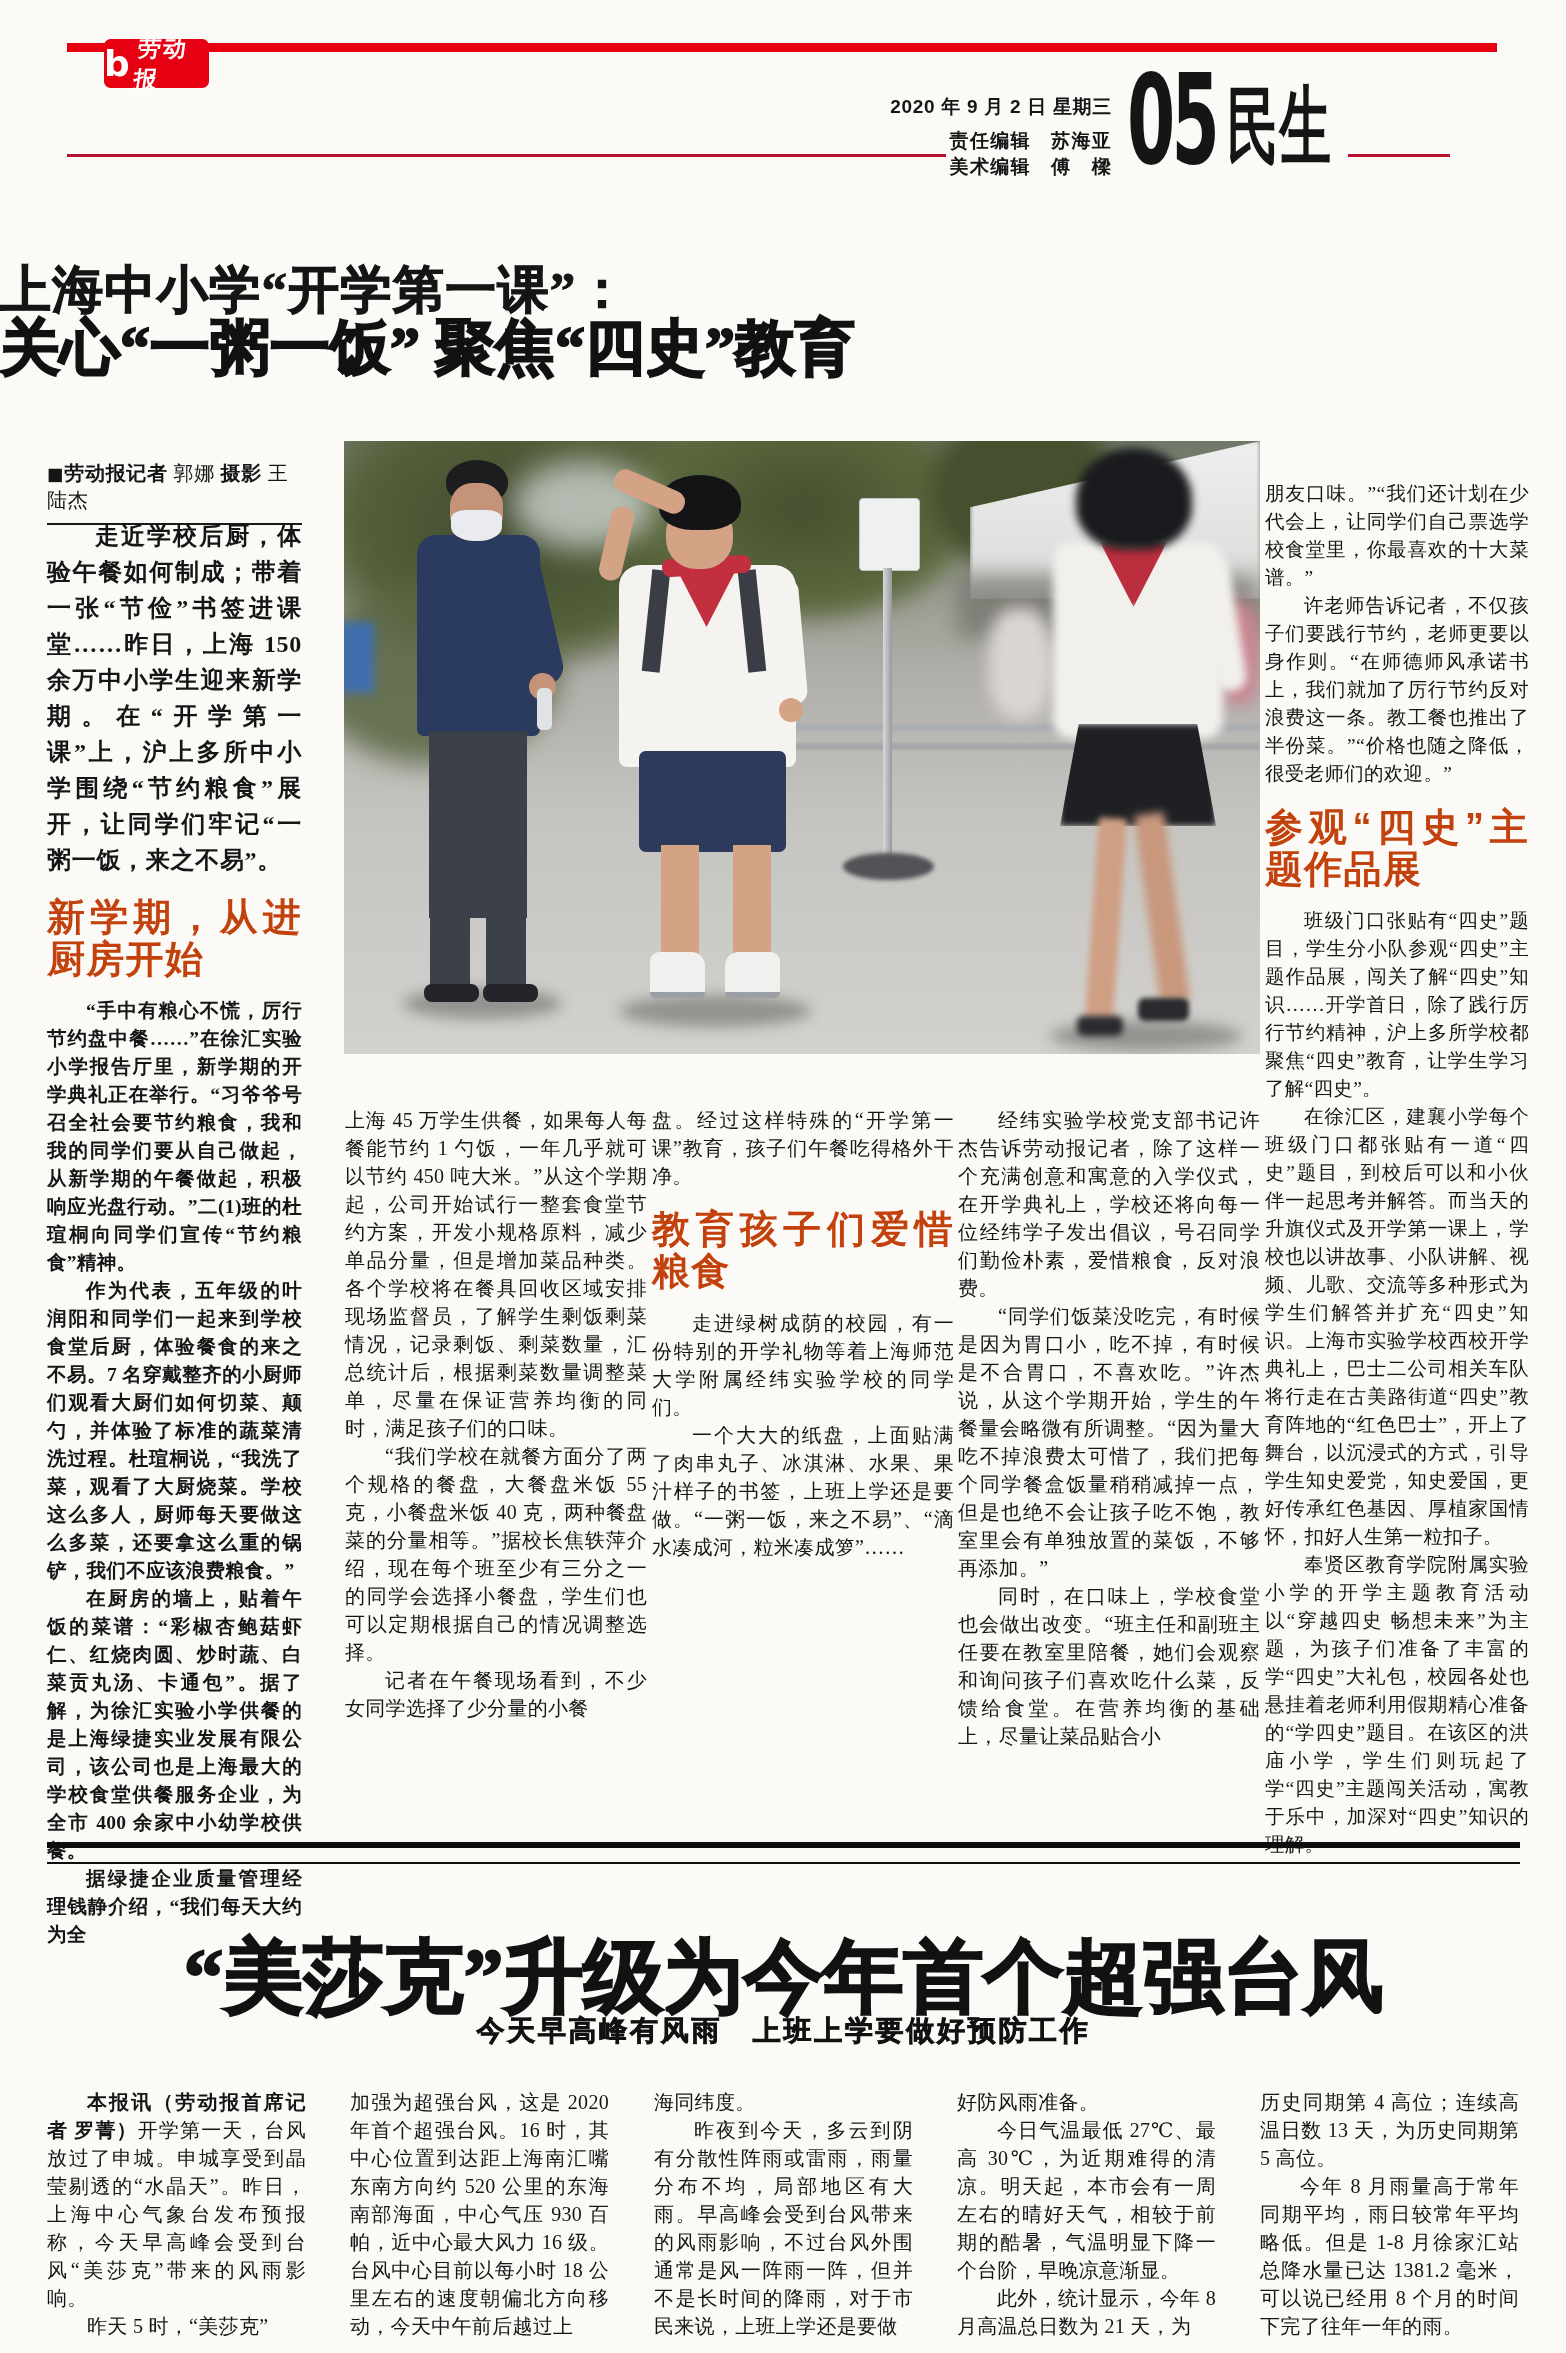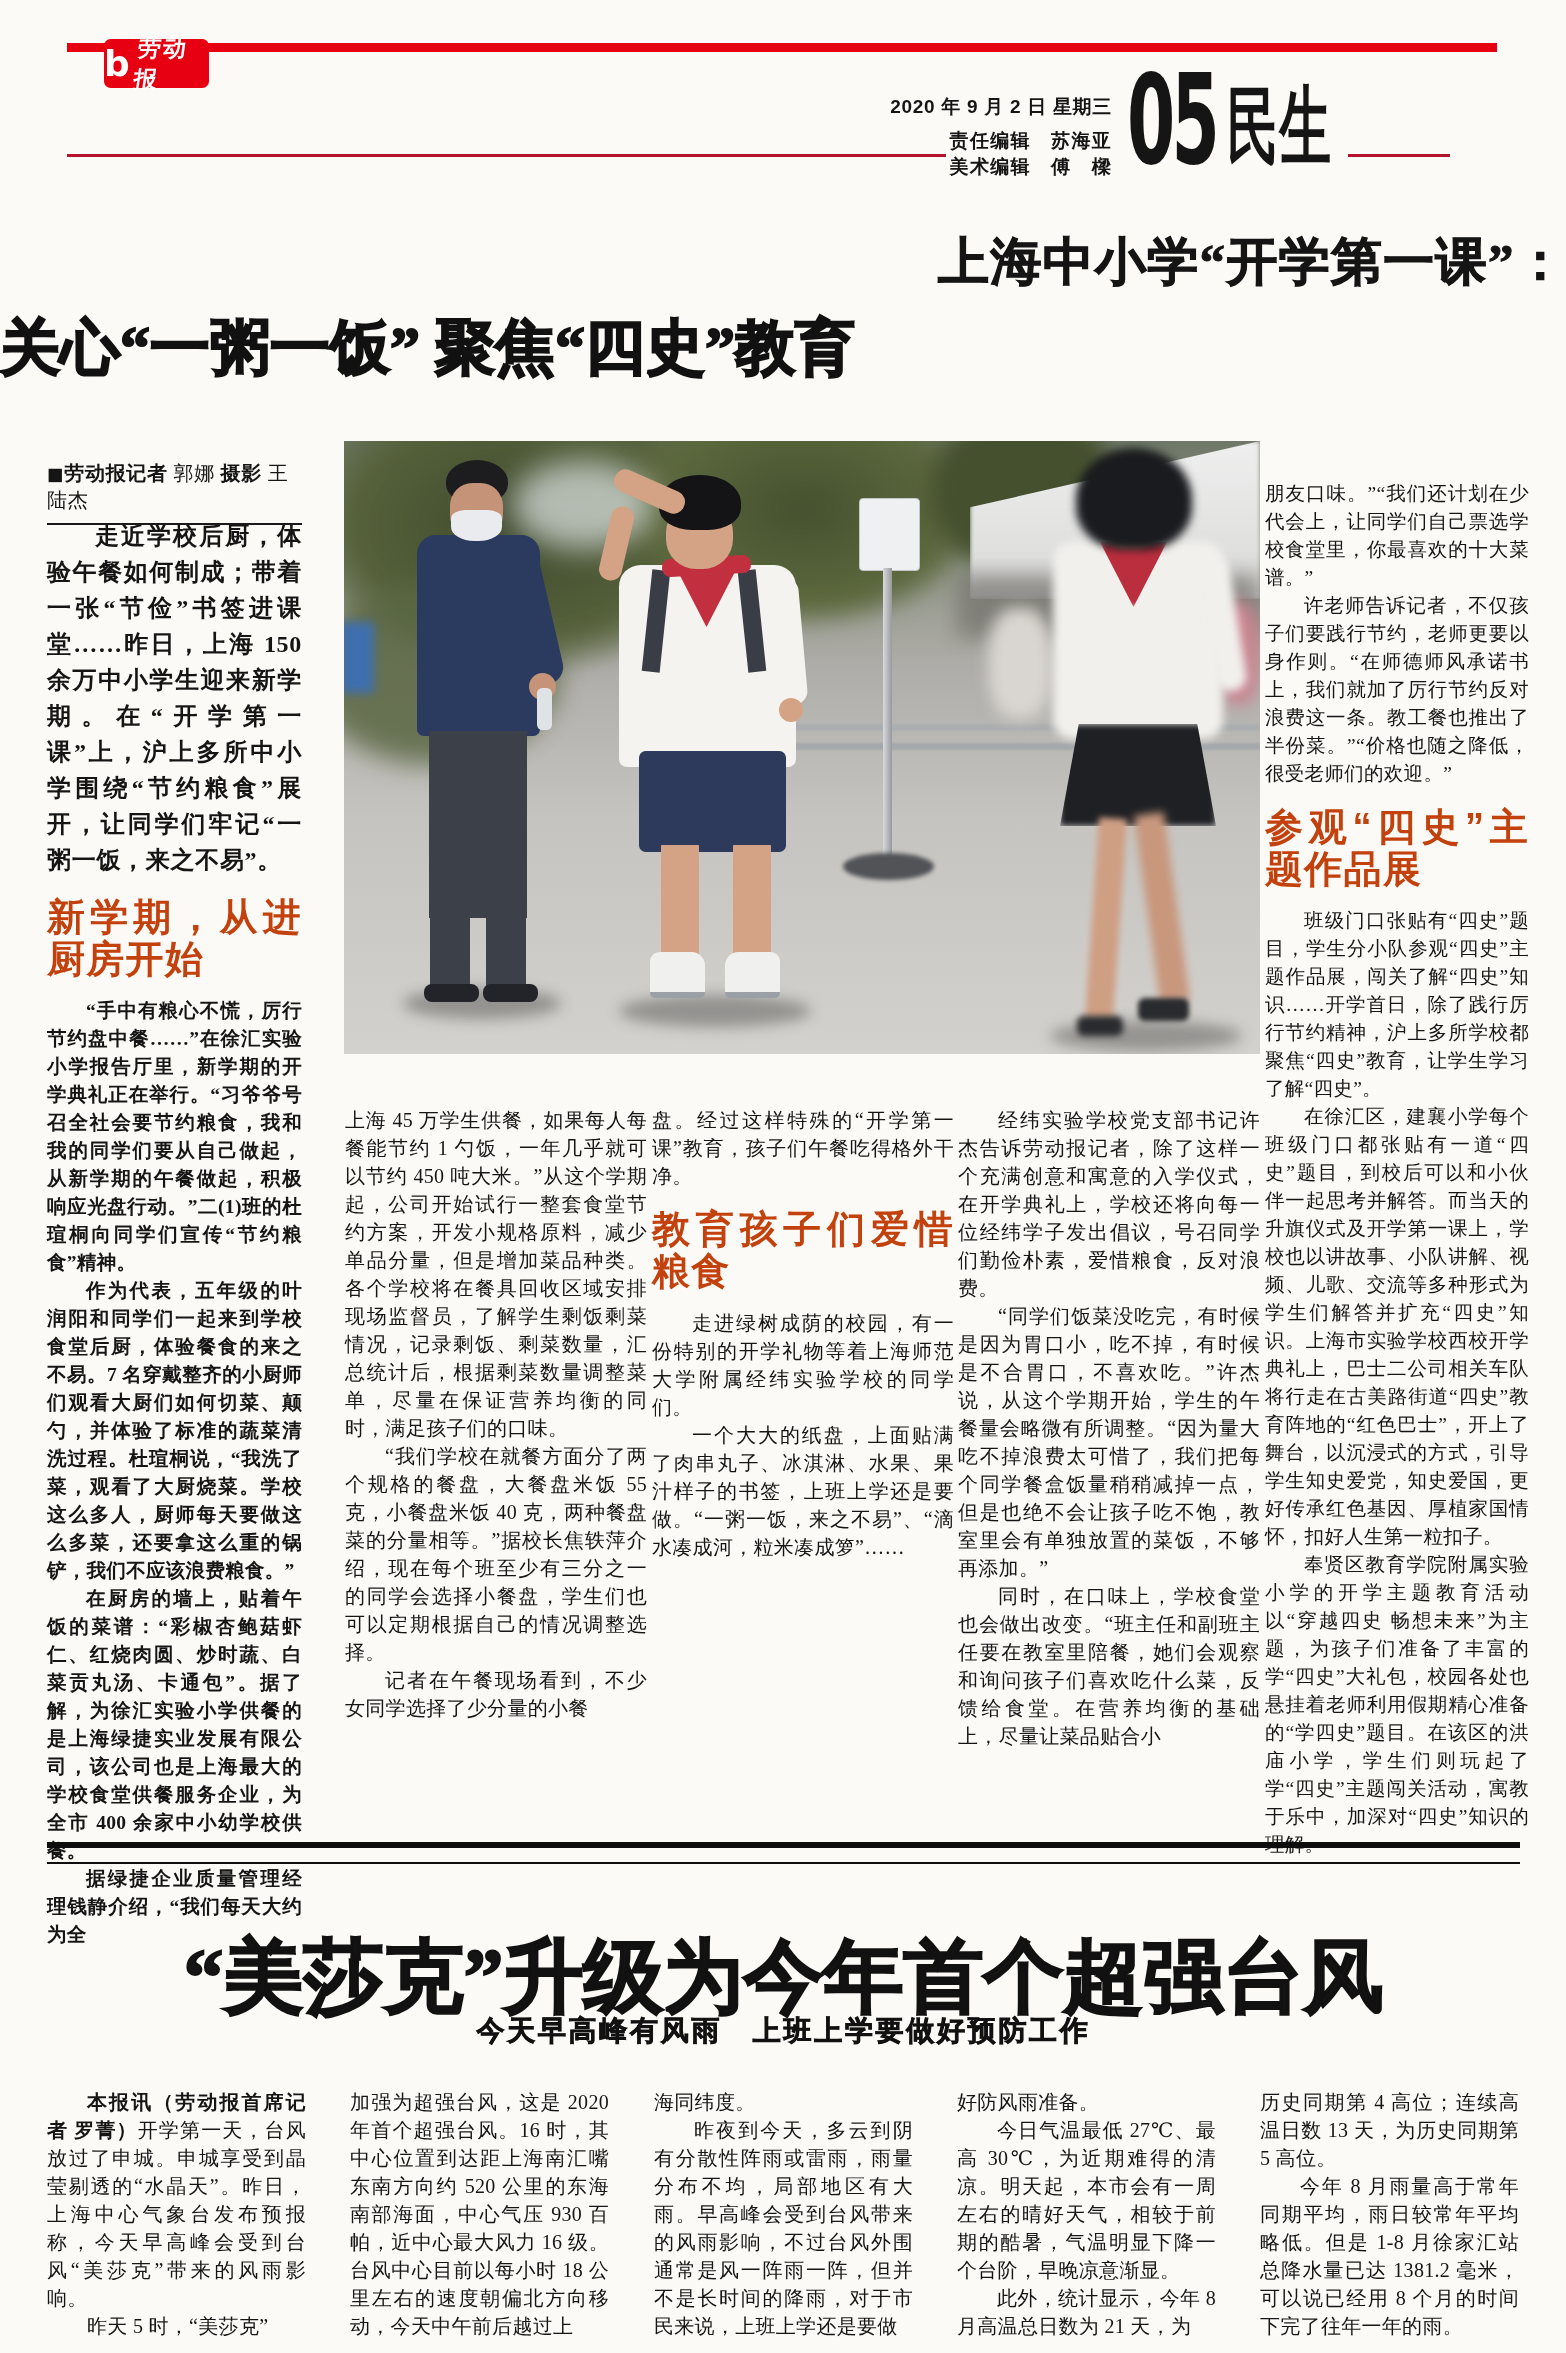--- a/index.html
+++ b/index.html
@@ -20,21 +20,21 @@
   .mast-page{position:absolute;left:1127px;top:70px;height:97px;display:flex;align-items:flex-end;}
   .page-no{font-family:"DejaVu Sans","Liberation Sans",sans-serif;font-weight:900;font-size:124px;
            line-height:0.76;letter-spacing:-6.7px;transform:scaleX(0.56);transform-origin:left bottom;
            margin-right:-59px;}
   .section-name{font-size:86px;font-weight:700;line-height:0.92;transform:scaleX(0.60);
                 transform-origin:left bottom;letter-spacing:1.3px;}
   .rule-left{position:absolute;left:67px;top:154px;width:879px;height:2.7px;background:#b5122e;}
   .rule-right{position:absolute;left:1348px;top:154px;width:102px;height:2.7px;background:#b5122e;}
 
   
-  .kicker{position:absolute;left:0;right:0;top:186px;text-align:right;font-size:51px;font-weight:900;
+  .kicker{position:absolute;left:0;right:0;top:214px;text-align:left;font-size:51px;font-weight:900;
           letter-spacing:1.3px;-webkit-text-stroke:1px #151515;}
   .headline{position:absolute;left:0;right:0;top:268px;text-align:left;font-size:60px;font-weight:900;
             letter-spacing:0;-webkit-text-stroke:2px #111;}
 
   
   .byline{position:absolute;left:47px;top:460px;width:255px;font-size:20px;letter-spacing:0.7px;
           border-bottom:2px solid #1a1a1a;padding-bottom:9.4px;}
   .byline .sq{font-family:"DejaVu Sans",sans-serif;font-size:17.5px;}
   .byline b{font-weight:900;}
 

